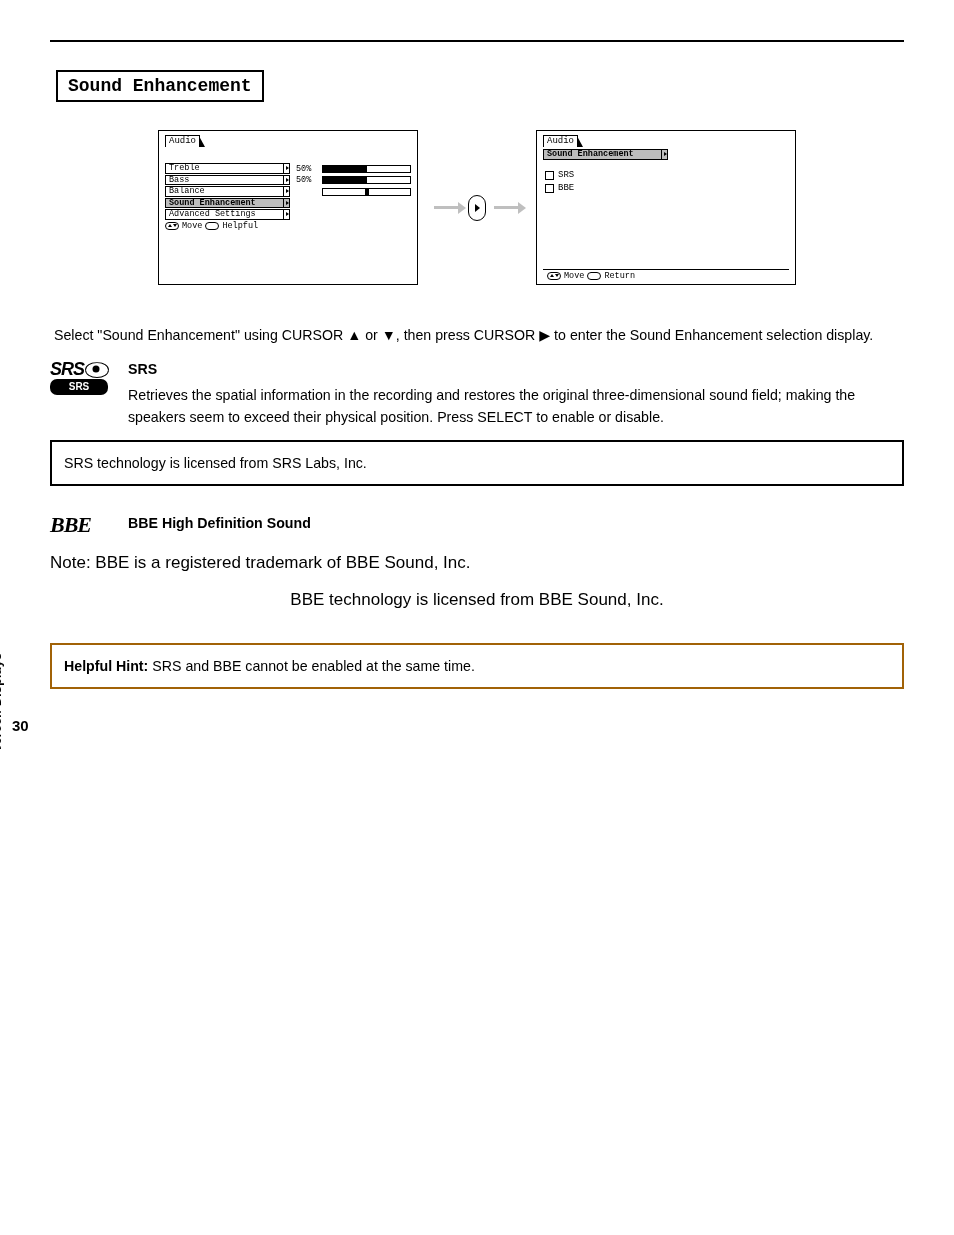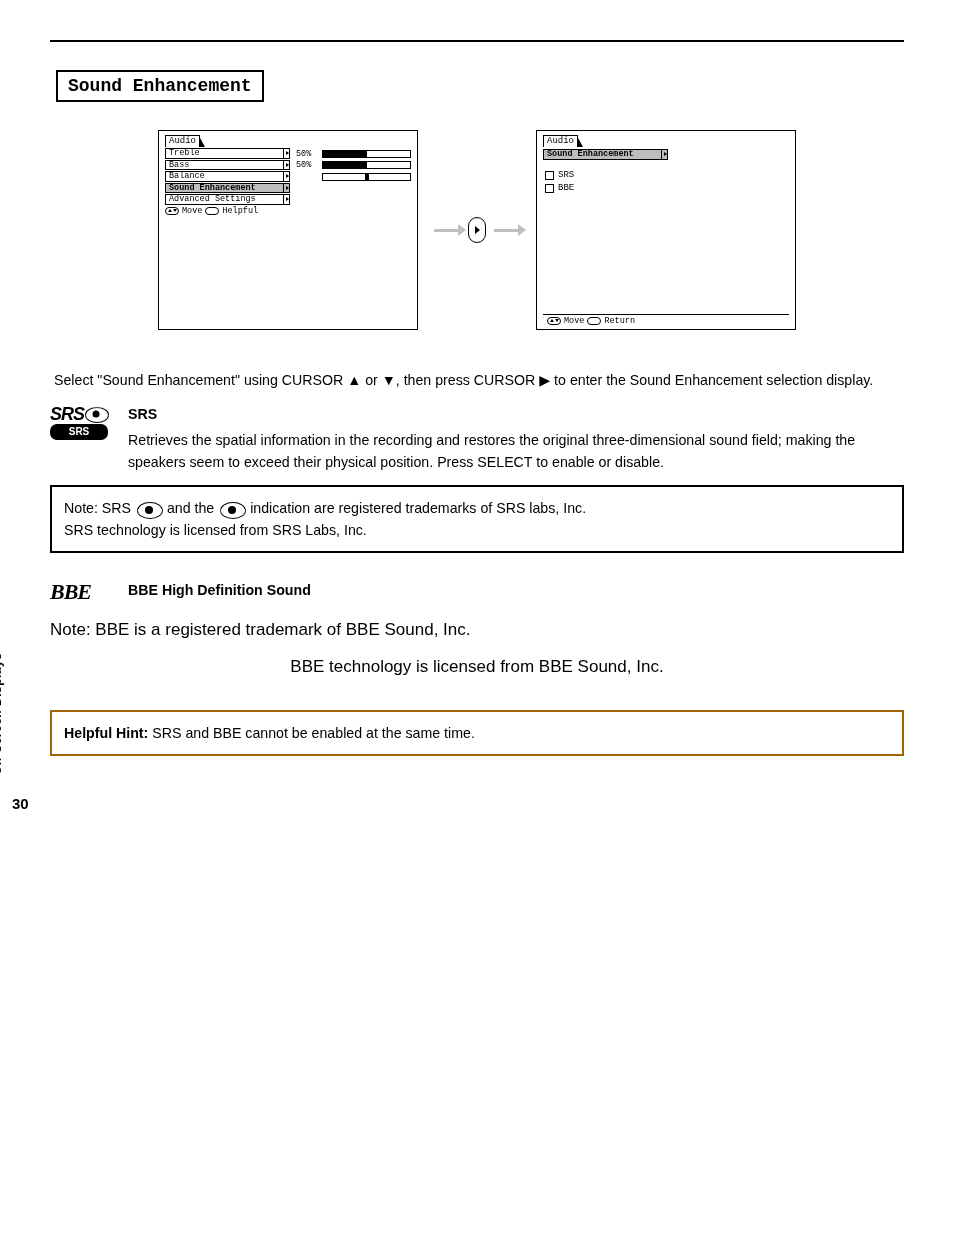--- a/index.html
+++ b/index.html
@@ -34,21 +34,21 @@
   .diagram-row {
     display: flex;
     align-items: center;
     justify-content: center;
     gap: 16px;
     margin: 0 0 40px 0;
   }
   .osd {
     border: 1.5px solid #000;
     width: 260px;
-    height: 200px;
+    height: 155px;
     font-family: "Courier New", monospace;
     font-size: 9px;
     line-height: 1;
     padding: 4px 6px 6px 6px;
     position: relative;
   }
   .osd .tabrow {
     display: flex;
     align-items: flex-end;
   }
@@ -64,21 +64,21 @@
     content: "";
     position: absolute;
     right: -6px;
     top: 0;
     width: 0;
     height: 0;
     border-left: 6px solid #000;
     border-top: 11px solid transparent;
   }
   .osd .menu {
-    margin-top: 1px;
+    margin-top: 16px;
   }
   .osd .menu-row {
     display: flex;
     align-items: center;
     gap: 6px;
     margin-bottom: 0px;
   }
   .osd .item {
     position: relative;
     display: inline-block;
@@ -351,21 +351,21 @@
   .hint-box {
     border: 2px solid #a16207;
     margin: 30px 0 0 0;
     padding: 10px 12px;
     font-size: 14.2px;
     line-height: 1.55;
   }
   .page-num {
     position: absolute;
     left: 12px;
-    bottom: 4px;
+    bottom: 15px;
     font-weight: bold;
     font-size: 15px;
   }
   .side-label {
     position: absolute;
     left: 0;
     top: 820px;
     bottom: 0;
     width: 30px;
     background: #e0e0e0;
@@ -495,23 +495,20 @@
       </span>
     </div>
     <div>
       <div style="margin-bottom:4px;"><strong>SRS</strong></div>
       <div>Retrieves the spatial information in the recording and restores the original three-dimensional sound field; making the speakers seem to exceed their physical position. Press SELECT to enable or disable.</div>
     </div>
   </div>
 
   
   <div class="note-box">
-    <div>
-      <span>Note: SRS </span><span class="inline-eye"><span class="dot"></span></span><span> and the </span><span class="inline-eye"><span class="dot"></span></span><span> indication are registered trademarks of SRS labs, Inc.</span>
-    </div>
     <div style="">SRS technology is licensed from SRS Labs, Inc.</div>
   </div>
 
   
   <div class="logo-row">
     <div class="logo-cell">
       <span class="bbe-logo">BBE</span>
     </div>
     <div>
       <div style="margin-bottom:4px;"><strong>BBE High Definition Sound</strong></div>

